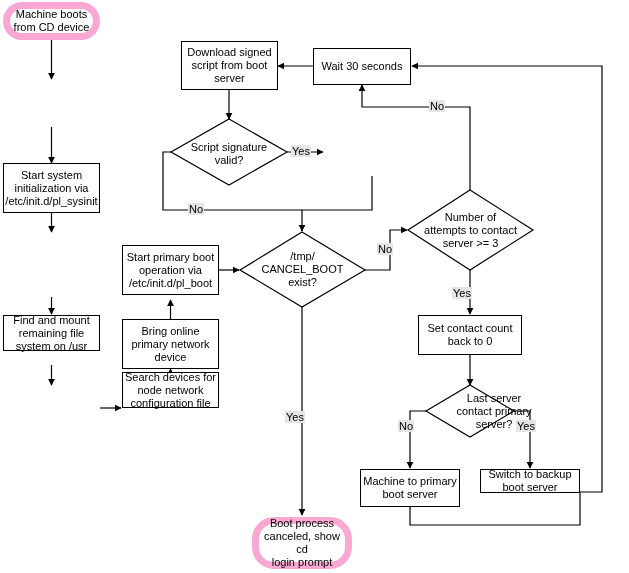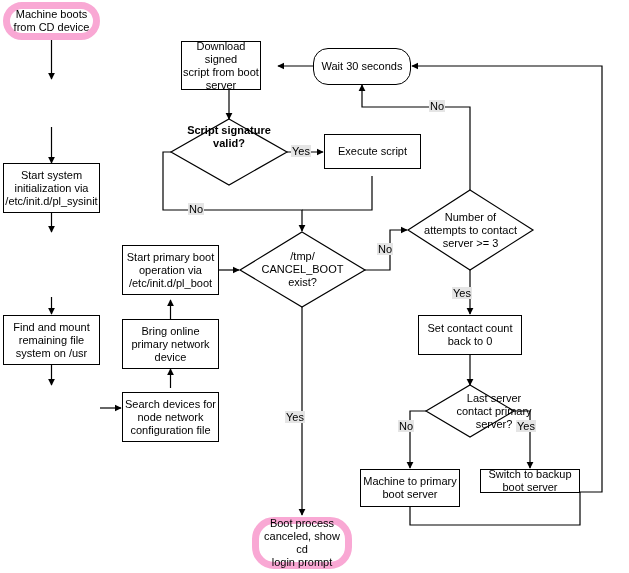--- a/index.html
+++ b/index.html
@@ -141,60 +141,57 @@
   </div>
 
 
   <div class="node process" style="left:3px; top:163px; width:97px; height:50px;">
     <span style="white-space:pre-line">Start system
 initialization via
 /etc/init.d/pl_sysinit</span>
   </div>
 
 
-  <div class="node process" style="left:3px; top:315px; width:97px; height:50px;">
+  <div class="node process" style="left:3px; top:315px; width:97px; height:36px;">
     <span style="white-space:pre-line">Find and mount
 remaining file
 system on /usr</span>
   </div>
 
 
-  <div class="node process" style="left:122px; top:392px; width:97px; height:50px;">
+  <div class="node process" style="left:122px; top:372px; width:97px; height:36px;">
     <span style="white-space:pre-line">Search devices for
 node network
 configuration file</span>
   </div>
 
   <div class="node process" style="left:122px; top:319px; width:97px; height:50px;">
     <span style="white-space:pre-line">Bring online
 primary network
 device</span>
   </div>
 
   <div class="node process" style="left:122px; top:245px; width:97px; height:50px;">
     <span style="white-space:pre-line">Start primary boot
 operation via
 /etc/init.d/pl_boot</span>
   </div>
 
-  <div class="node process" style="left:181px; top:41px; width:80px; height:49px;">
+  <div class="node process" style="left:181px; top:41px; width:97px; height:49px;">
     <span style="white-space:pre-line">Download signed
 script from boot
 server</span>
   </div>
 
-  <div class="node process" style="left:313px; top:48px; width:98px; height:37px;border-radius:15px;">
+  <div class="node process" style="left:313px; top:48px; width:98px; height:37px;">
     <span style="white-space:pre-line">Wait 30 seconds</span>
   </div>
 
-  <div class="node process" style="left:324px; top:134px; width:97px; height:35px;">
-    <span style="white-space:pre-line">Execute script</span>
-  </div>
-
-  <div class="node decision" style="left:171px; top:104px; width:116px; height:66px;font-weight:bold;">
+
+  <div class="node decision" style="left:171px; top:121px; width:116px; height:66px;">
     <span class="dec-label" style="white-space:pre-line">Script signature
 valid?</span>
   </div>
 
   <div class="node decision" style="left:240px; top:232px; width:125px; height:75px;">
     <span class="dec-label" style="white-space:pre-line">/tmp/
 CANCEL_BOOT
 exist?</span>
   </div>
 

